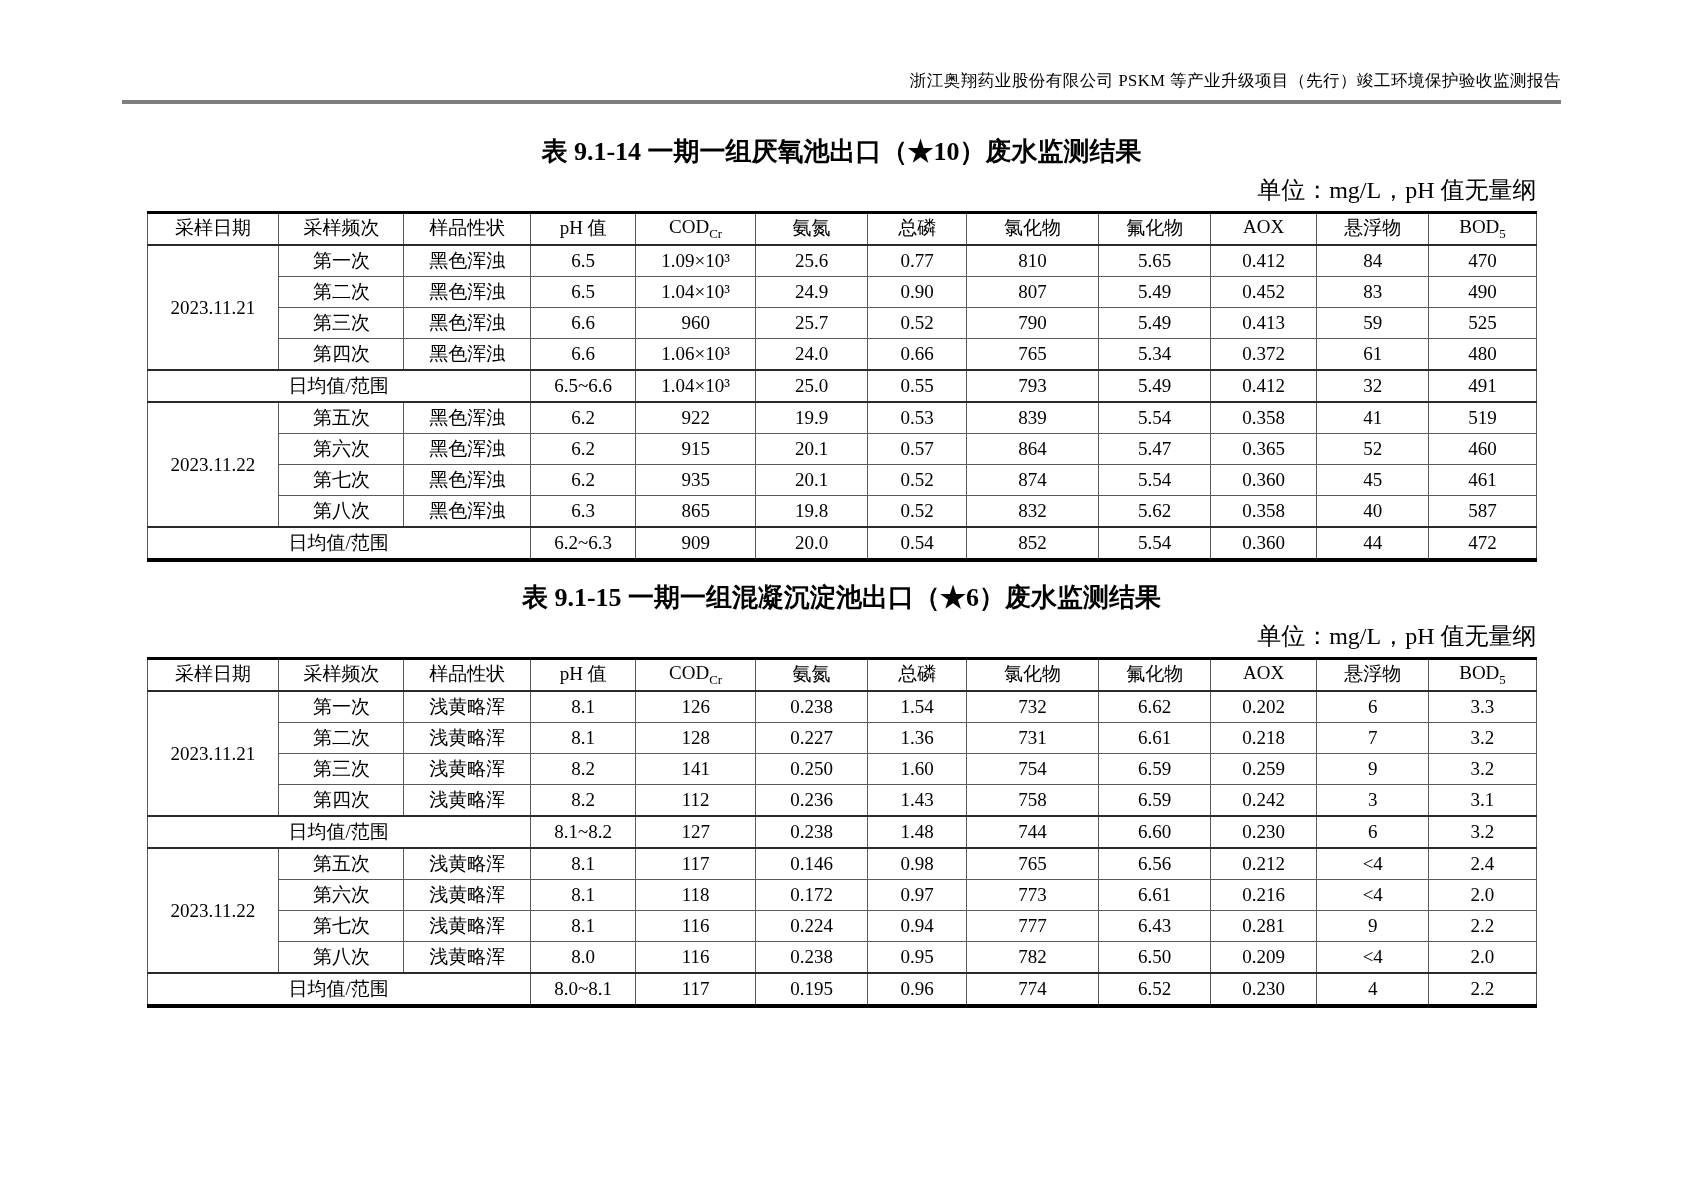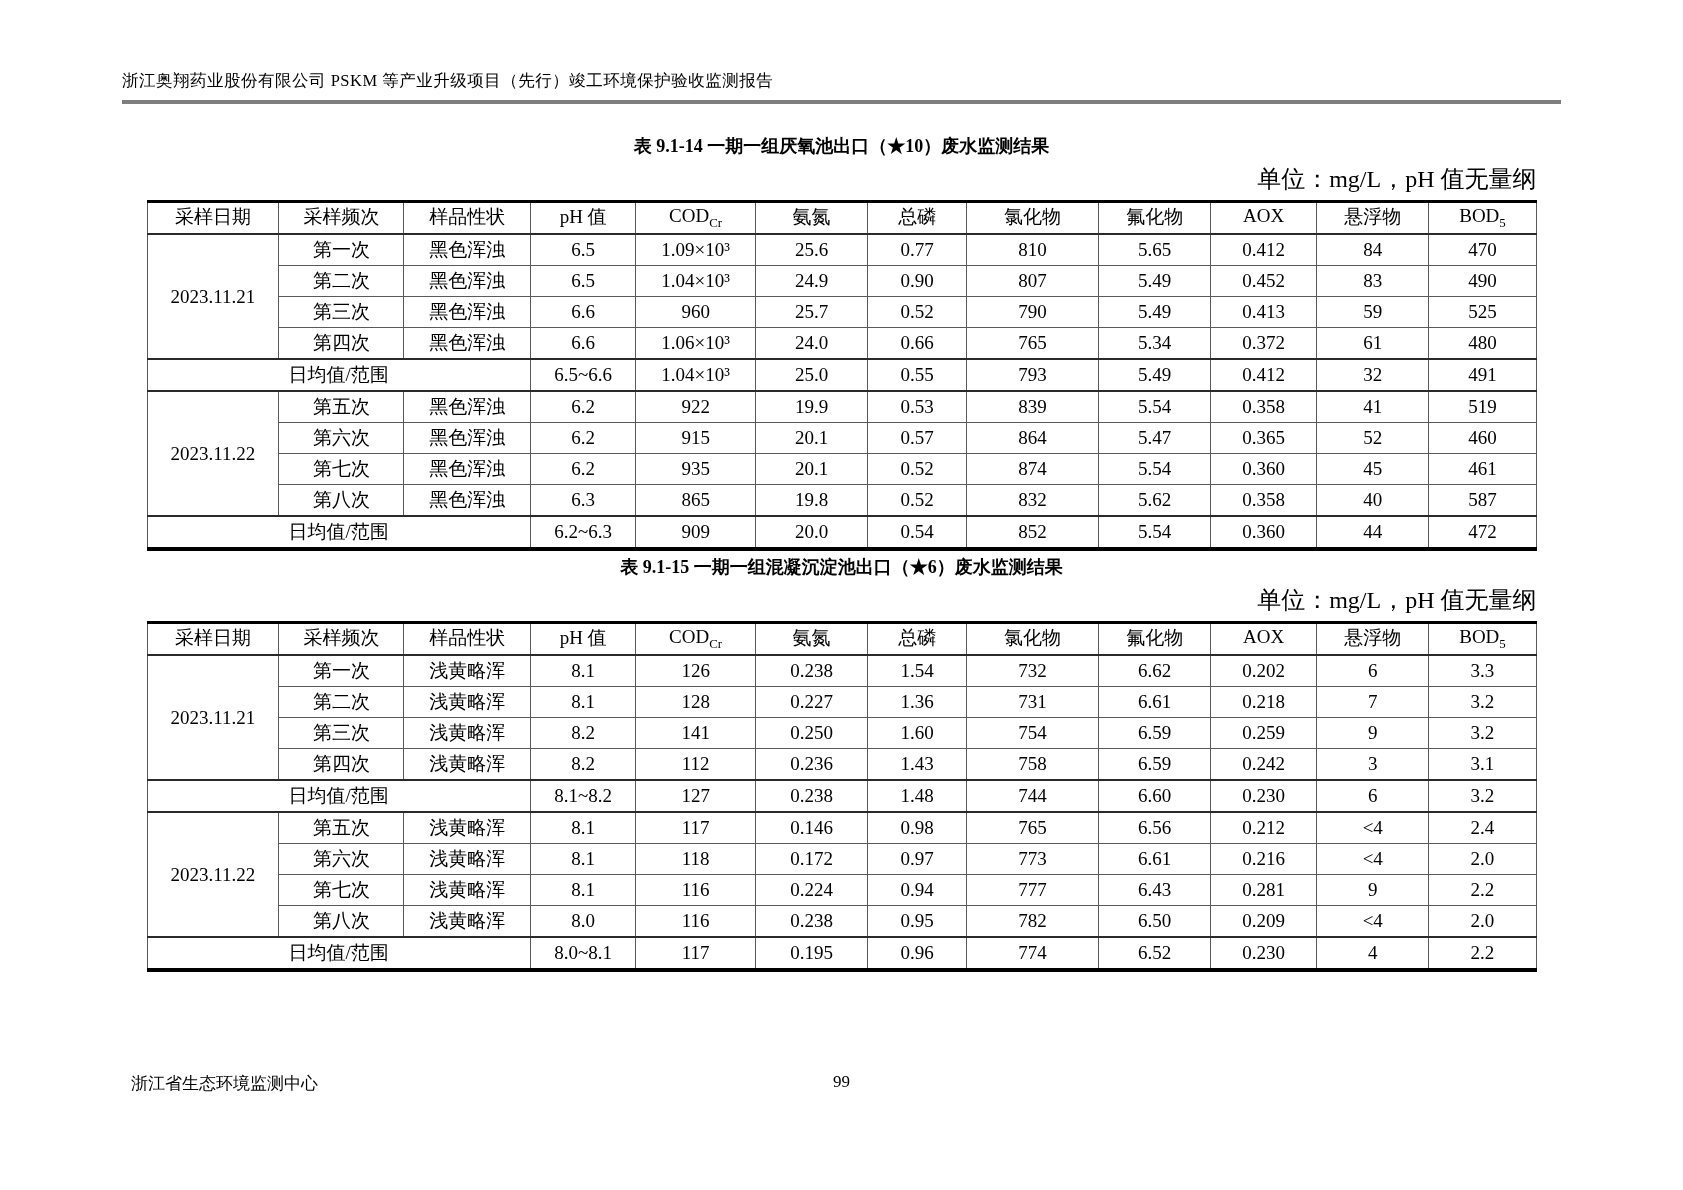--- a/index.html
+++ b/index.html
@@ -9,34 +9,34 @@
     font-family: "Liberation Serif", "DejaVu Serif", serif;
     overflow: hidden;
   }
   .page { width: 1683px; height: 1190px; position: relative; }
 
   .doc-header {
     margin: 0 122px;
     padding-top: 70px;
     padding-bottom: 8px;
     border-bottom: 4px solid #7e7e7e;
-    text-align: left;
+    text-align: right;
     font-size: 16.5px;
     letter-spacing: 0.5px;
   }
 
   .content { margin: 0 131px; }
 
   .tbl-title {
     margin: 30px 0 0 0;
     text-align: center;
-    font-size: 18px;
+    font-size: 26px;
     font-weight: bold;
   }
-  .section-2 .tbl-title { margin-top: 4px; }
+  .section-2 .tbl-title { margin-top: 18px; }
 
   .unit {
     width: 1390px;
     margin: 5px auto 5px auto;
     text-align: right;
     font-size: 24px;
   }
 
   table.data {
     border-collapse: collapse;
@@ -417,18 +417,14 @@
               <td>0.230</td>
               <td>4</td>
               <td>2.2</td>
             </tr>
           </tbody>
       </table>
     </section>
 
   </div>
 
-  <div class="footer">
-    <span class="footer-org">浙江省生态环境监测中心</span>
-    <span class="page-num">99</span>
-  </div>
 
 </div>
 
 </body></html>

